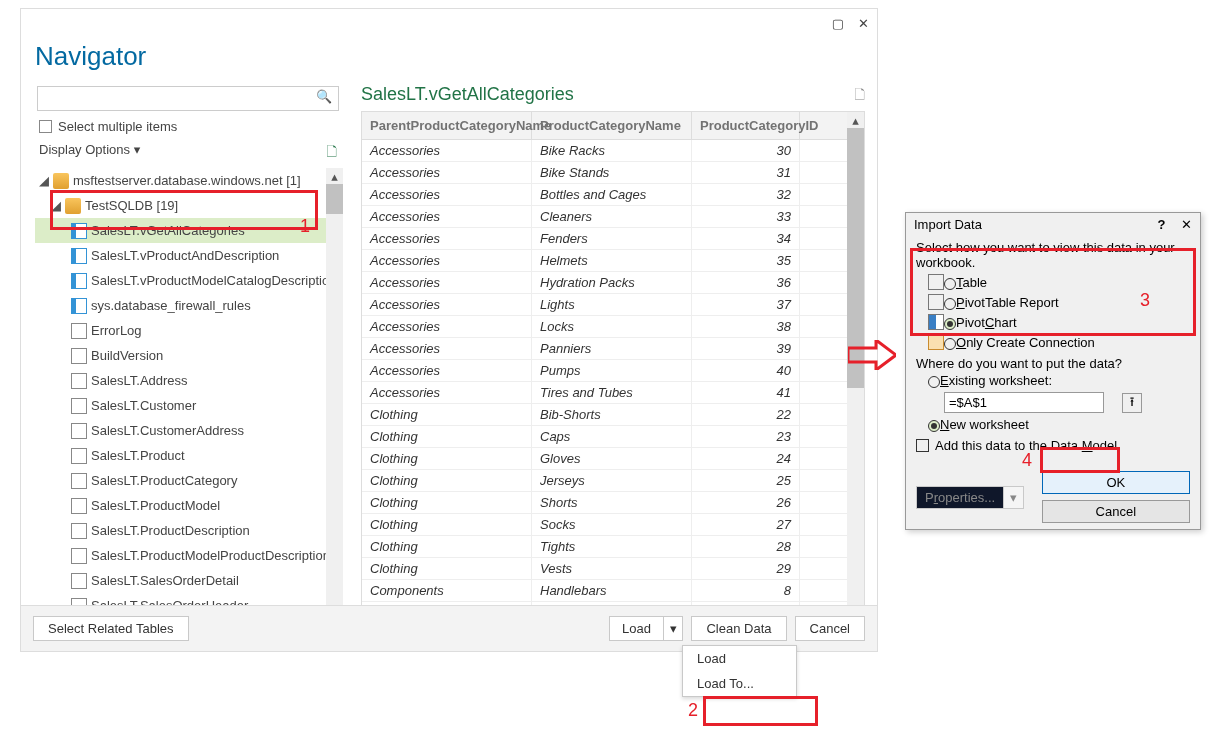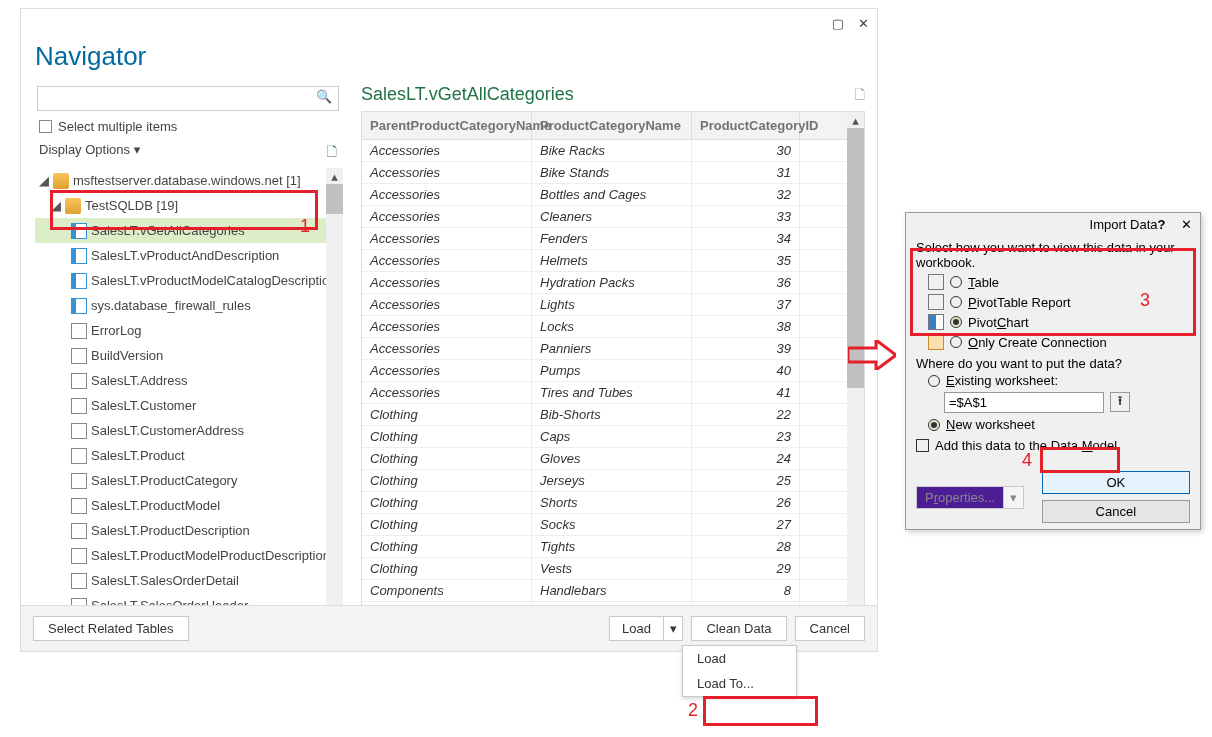--- a/index.html
+++ b/index.html
@@ -47,35 +47,35 @@
 .tbl-thumb{position:absolute;top:16px;width:100%;height:260px;background:#c1c1c1}
 .footer{position:absolute;bottom:0;left:0;right:0;height:46px;background:#f3f3f3;border-top:1px solid #ddd;display:flex;align-items:center;justify-content:space-between;padding:0 12px}
 .btn{background:#fff;border:1px solid #c9c9c9;padding:4px 14px;color:#333}
 .btn-split{display:flex}
 .btn-split .main{border-right:none;padding:4px 12px}
 .btn-split .drop{border:1px solid #c9c9c9;padding:4px 6px}
 .footer-right{display:flex;gap:8px}
 .load-menu{position:absolute;right:80px;bottom:-46px;width:115px;background:#fff;border:1px solid #c9c9c9;box-shadow:0 2px 4px rgba(0,0,0,0.15)}
 .load-menu div{padding:5px 14px;color:#333}
 .import{position:absolute;left:905px;top:212px;width:296px;background:#f0f0f0;border:1px solid #999;box-shadow:2px 2px 6px rgba(0,0,0,0.2)}
-.imp-title{display:flex;justify-content:flex-end;align-items:center;padding:4px 8px}
+.imp-title{display:flex;justify-content:space-between;align-items:center;padding:4px 8px}
 .imp-body{padding:4px 10px 8px}
-.radio-row{display:flex;align-items:center;gap:6px;padding:2px 0 2px 12px}
+.radio-row{display:flex;align-items:flex-end;padding:2px 0 2px 12px}
 .radio-row .ric{width:16px;height:16px;display:inline-flex;align-items:center;justify-content:center}
 .rd{width:12px;height:12px;border:1px solid #333;border-radius:50%;display:inline-flex;align-items:center;justify-content:center}
 .rd.sel .dot{width:6px;height:6px;background:#333;border-radius:50%}
 .u{text-decoration:underline}
-.where-row{display:flex;gap:6px;padding:2px 0 2px 28px;align-items:flex-start}
+.where-row{display:flex;gap:18px;padding:2px 0 2px 28px;align-items:flex-end}
 .where-row input{width:160px;padding:2px 4px;border:1px solid #999}
 .where-row .upbtn{border:1px solid #999;width:20px;height:20px;display:inline-flex;align-items:center;justify-content:center}
 .add-row{display:flex;align-items:center;gap:6px;padding:4px 0}
 .add-row .box{width:13px;height:13px;border:1px solid #333}
 .imp-foot{display:flex;justify-content:space-between;align-items:center;padding:6px 10px}
 .imp-foot .prop{display:flex;color:#888}
-.imp-foot .prop .main{border:1px solid #c9c9c9;border-right:none;padding:3px 8px;background:#4c1d95}
+.imp-foot .prop .main{border:1px solid #c9c9c9;border-right:none;padding:3px 8px;background:#0f172a}
 .imp-foot .prop .drop{border:1px solid #c9c9c9;padding:3px 6px;background:#f5f5f5}
 .imp-foot .right{display:flex;gap:6px}
 .imp-foot .btn2{border:1px solid #999;padding:3px 27px;background:#e5e5e5}
 .imp-foot .btn-ok{border:1px solid #0067b8;background:#e5f1fb}
 .red-box{position:absolute;border:3px solid #e6202a;pointer-events:none}
 .red-num{position:absolute;color:#e6202a;font-size:18px;font-weight:400;pointer-events:none}
 .arrow{position:absolute;left:848px;top:340px;width:48px;height:30px}
 </style>
 </head>
 <body>

